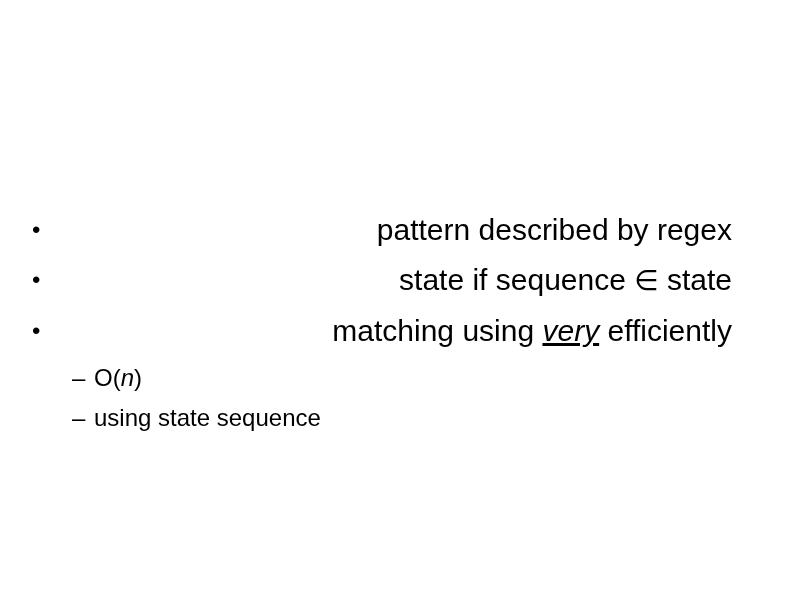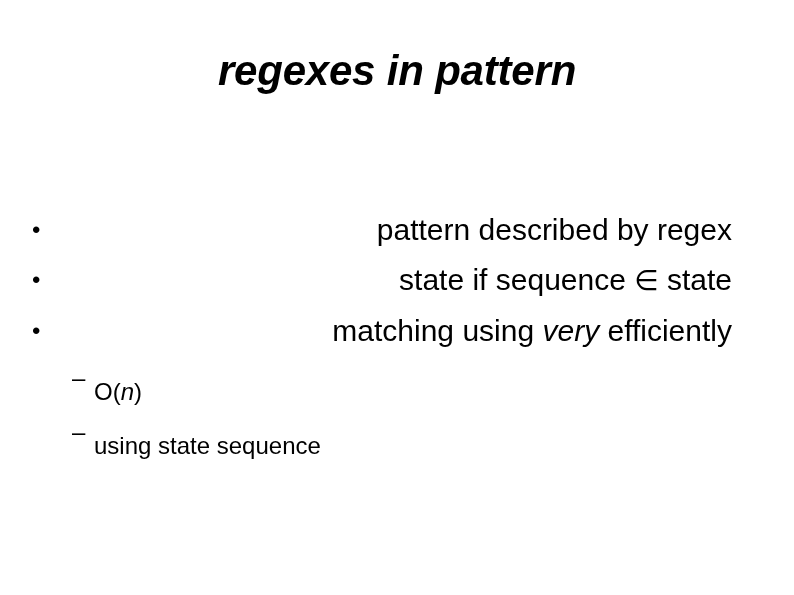--- a/index.html
+++ b/index.html
@@ -77,41 +77,40 @@
   .sub-marker {
     flex: 0 0 auto;
     width: 22px;
     text-align: left;
     font-size: 24px;
     line-height: 40px;
   }
   .sub-text {
     flex: 1 1 auto;
     white-space: nowrap;
-    margin-top: 14px;
   }
   .em-underline {
     font-style: italic;
+    text-decoration: underline;
     text-underline-offset: 2px;
   }
   .math-italic {
     font-style: italic;
   }
   .setsym {
     font-family: "DejaVu Sans", sans-serif;
     font-size: 28px;
   }
 </style>
 </head>
 <body style="background: rgb(255, 255, 255);">
 
 <div class="slide">
 
   <div class="slide-title">
-    <span class="title-line">regexes in pattern</span>
   </div>
 
   <div class="body-list">
 
     <div class="bullet-row">
       <span class="bullet-marker">•</span>
       <span class="bullet-text"><span>pattern described by regex</span></span>
     </div>
 
     <div class="bullet-row">

